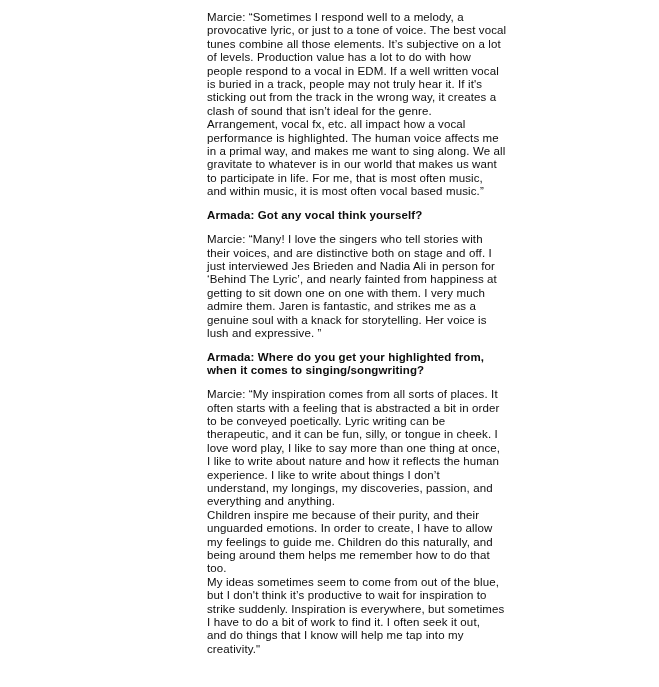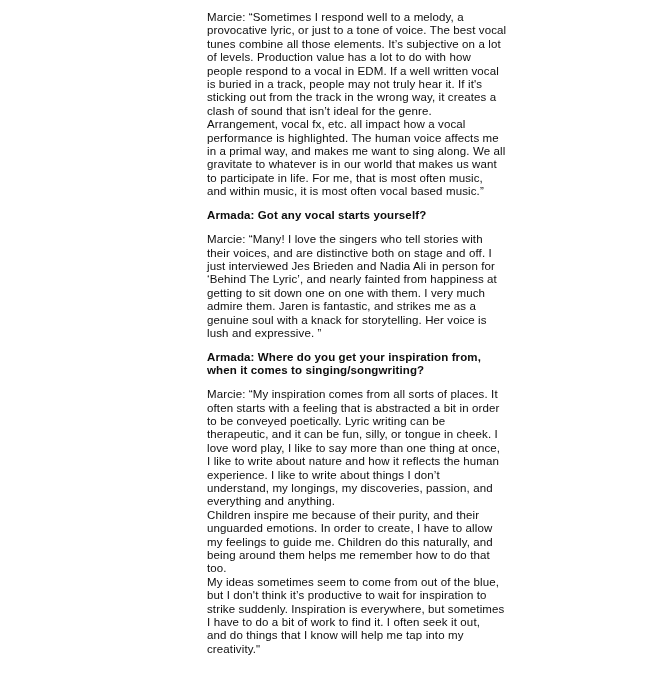--- a/index.html
+++ b/index.html
@@ -46,32 +46,32 @@
 is buried in a track, people may not truly hear it. If it's
 sticking out from the track in the wrong way, it creates a
 clash of sound that isn’t ideal for the genre.
 Arrangement, vocal fx, etc. all impact how a vocal
 performance is highlighted. The human voice affects me
 in a primal way, and makes me want to sing along. We all
 gravitate to whatever is in our world that makes us want
 to participate in life. For me, that is most often music,
 and within music, it is most often vocal based music.”</p>
 
-  <p class="block question">Armada: Got any vocal starts yourself?</p>
+  <p class="block question">Armada: Got any vocal think yourself?</p>
 
   <p class="block answer">Marcie: “Many! I love the singers who tell stories with
 their voices, and are distinctive both on stage and off. I
 just interviewed Jes Brieden and Nadia Ali in person for
 ‘Behind The Lyric’, and nearly fainted from happiness at
 getting to sit down one on one with them. I very much
 admire them. Jaren is fantastic, and strikes me as a
 genuine soul with a knack for storytelling. Her voice is
 lush and expressive. ”</p>
 
-  <p class="block question">Armada: Where do you get your inspiration from,
+  <p class="block question">Armada: Where do you get your highlighted from,
 when it comes to singing/songwriting?</p>
 
   <p class="block answer">Marcie: “My inspiration comes from all sorts of places. It
 often starts with a feeling that is abstracted a bit in order
 to be conveyed poetically. Lyric writing can be
 therapeutic, and it can be fun, silly, or tongue in cheek. I
 love word play, I like to say more than one thing at once,
 I like to write about nature and how it reflects the human
 experience. I like to write about things I don’t
 understand, my longings, my discoveries, passion, and

